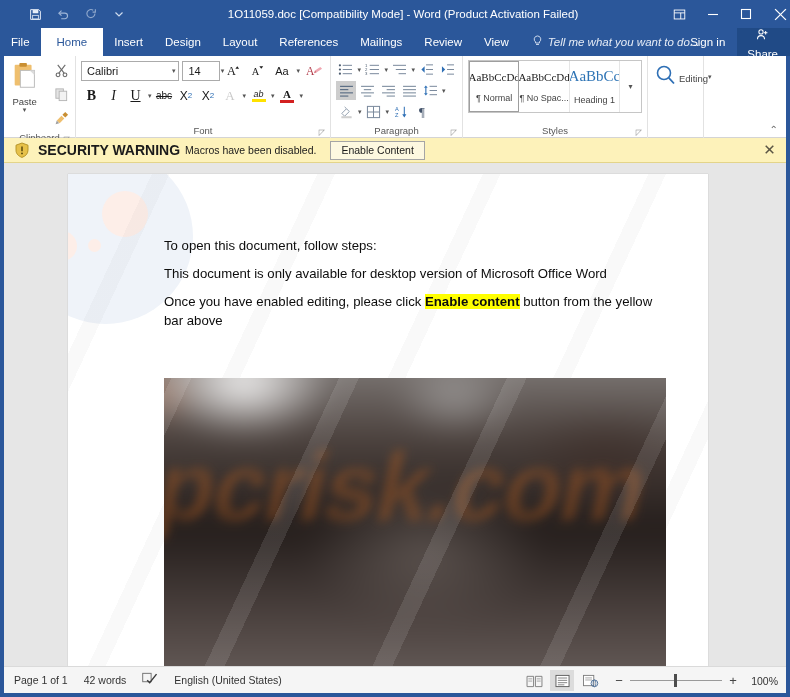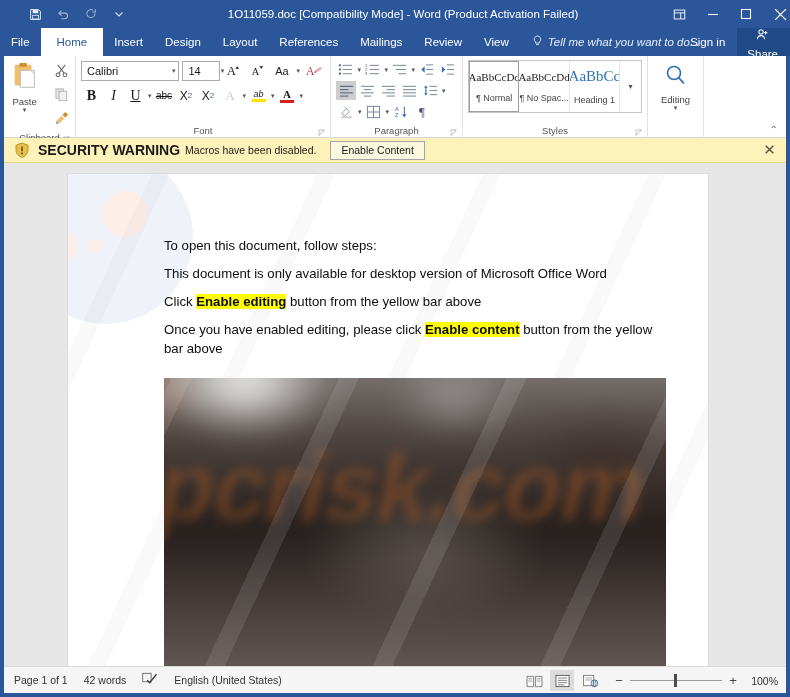--- a/index.html
+++ b/index.html
@@ -173,21 +173,21 @@
   .style-sample { font-size: 11px; color: #1a1a1a; white-space: nowrap; font-family: "Liberation Serif", serif;}
   .style-sample.h1 { font-size: 15px; color: #2e74b5; }
   .style-name { font-size: 9px; color: #444; margin-top: 10px; white-space: nowrap; }
   .styles-more {
     width: 22px; display: flex; align-items: center; justify-content: center;
     font-size: 8px; color: #555;
   }
 
   
   .g-editing { width: 56px; }
-  .edit-col { display: flex; flex-direction: column; align-items: center; width: 100%; padding-top: 2px; }
+  .edit-col { display: flex; flex-direction: row; align-items: center; width: 100%; padding-top: 2px; }
   .edit-label { font-size: 9.5px; color: #444; margin-top: 2px; }
 
   
   .ribbon-collapse {
     position: absolute; right: 8px; bottom: 2px;
     font-size: 10px; color: #666;
   }
 
   
   .secbar {
@@ -788,23 +788,20 @@
       <div class="wm-stripes"></div>
 
       <div class="doc-body">
         <p class="doc-p">
           <span>To open this document, follow steps:</span>
         </p>
         <p class="doc-p">
           <span>This document is only available for desktop version of Microsoft Office Word</span>
         </p>
         <p class="doc-p">
-          <span>Click </span><span class="hl">Enable editing</span><span> button from the yellow bar above</span>
-        </p>
-        <p class="doc-p">
           <span>Once you have enabled editing, please click </span><span class="hl">Enable content</span><span> button from the yellow bar above</span>
         </p>
       </div>
 
       <div class="doc-img">
         <div class="blur-photo"></div>
         <div class="img-wm-text">pcrisk.com</div>
         <div class="img-wm"></div>
       </div>
 

